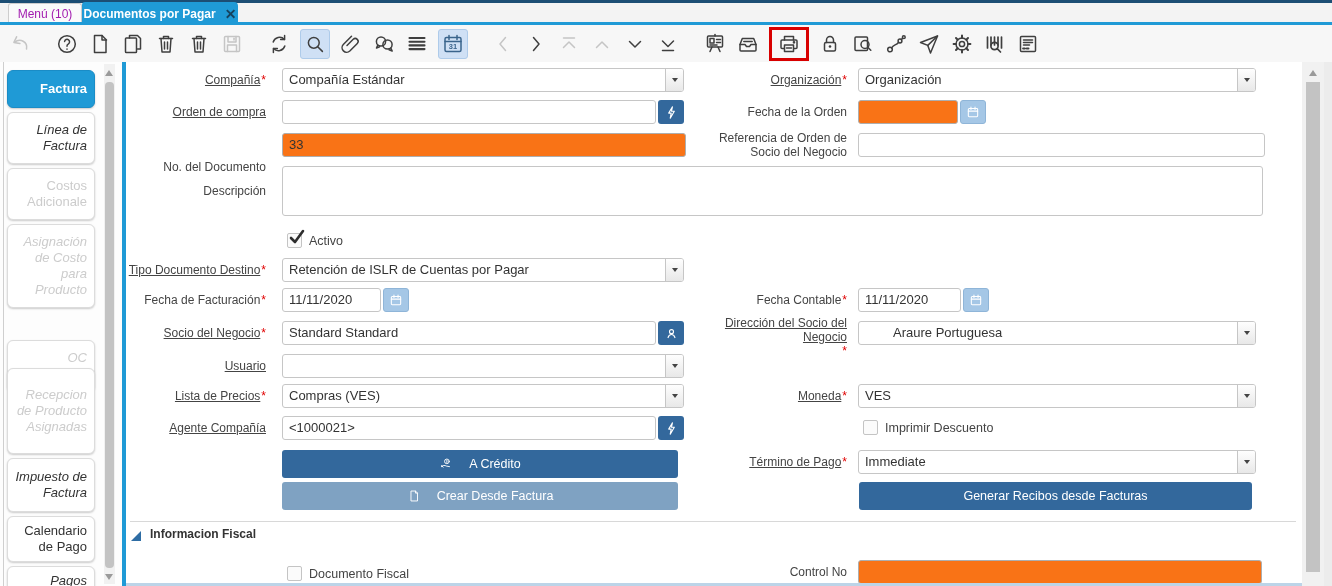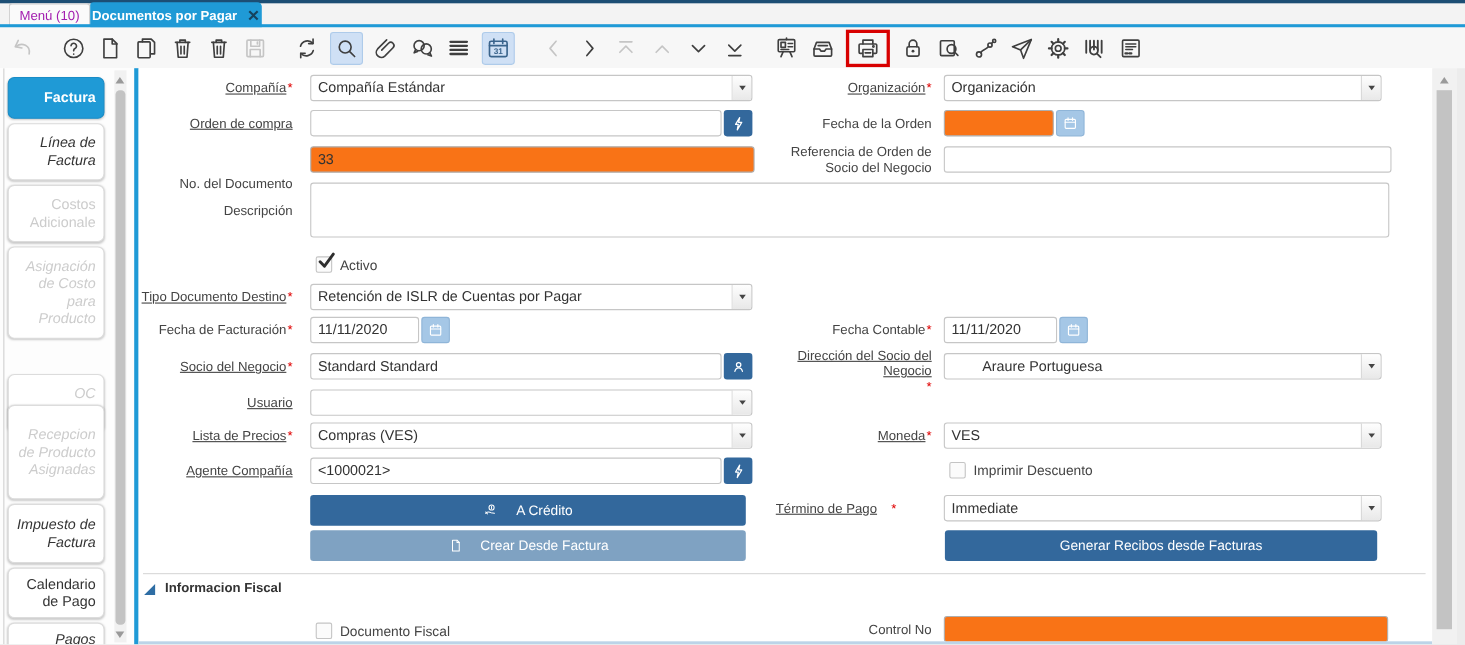--- a/index.html
+++ b/index.html
@@ -536,21 +536,21 @@
     <div class="chk" style="left:737px;top:358px;"></div>
     <div class="chklbl" style="left:759px;top:359px;">Imprimir Descuento</div>
 
     <div class="pbtn" style="left:156px;top:388px;width:396px;">
       <svg viewBox="0 0 24 24">
           <circle cx="13.5" cy="7.5" r="4"></circle>
           <path d="M13.5 5.5v4M4 16.5c3-2.5 6-2.5 8.5-1l5.5 1M4.5 14.5l2.5 3"></path>
         </svg>
       <span>A Crédito</span>
     </div>
-    <div class="lbl u" style="left:528px;top:388px;width:161px;gap:12px;">
+    <div class="lbl u" style="left:560px;top:388px;width:161px;">
         <span class="t">Término de Pago</span>
         <span class="req">*</span>
       </div>
     <div class="fld" style="left:732px;top:388px;width:398px;">
       <span class="val">Immediate</span>
       <span class="cbtn">
           <i></i>
         </span>
     </div>
 

